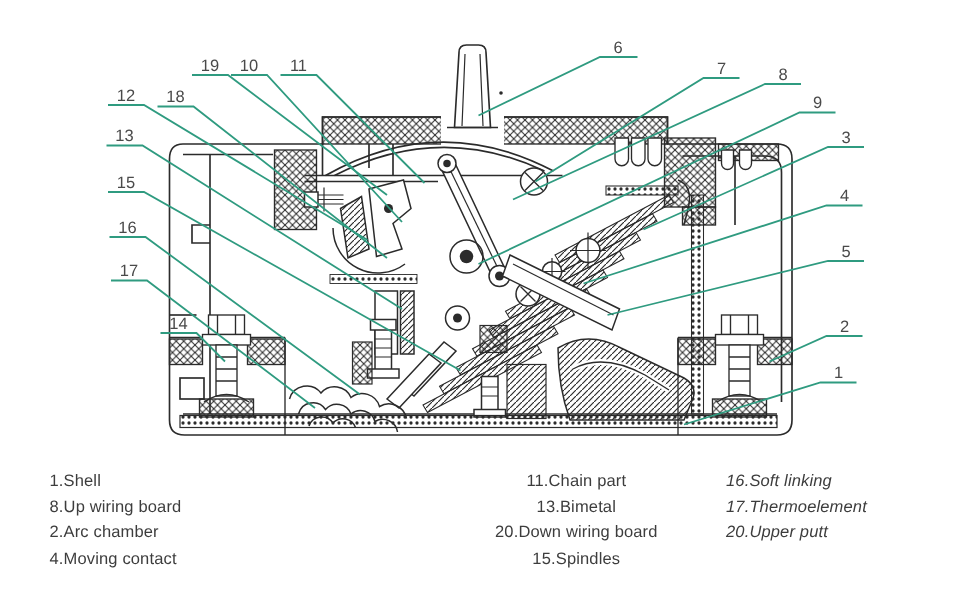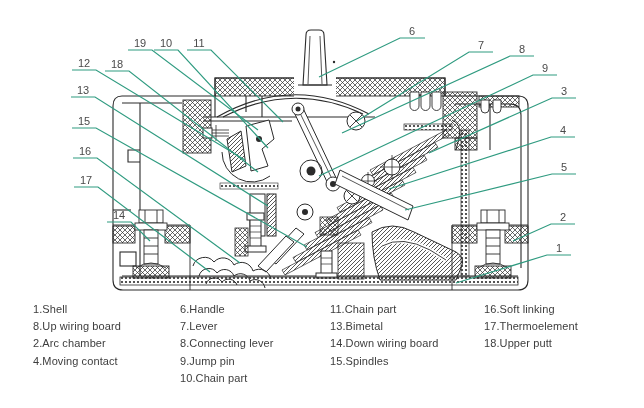--- a/index.html
+++ b/index.html
@@ -2,27 +2,27 @@
 <html><head>
 <meta charset="utf-8">
 <style>
   html,body{margin:0;padding:0;background:#fff;}
   .page{
     position:relative;width:644px;height:408px;background:#ffffff;
     font-family:"Liberation Sans", sans-serif;overflow:hidden;
   }
   .figure{position:absolute;left:0;top:0;width:644px;height:312px;}
   .figure svg{position:absolute;left:0;top:0;}
-  .legend{position:absolute;left:0;top:301px;width:532px;height:92px;}
+  .legend{position:absolute;left:0;top:313px;width:532px;height:92px;}
   .legend ul{list-style:none;margin:0;padding:0;position:absolute;top:0;}
   .legend li{
     font-size:11px;line-height:17.2px;color:#3d3d3d;white-space:nowrap;
     letter-spacing:0.1px;
   }
-  .col-1{left:33px;} .col-2{left:180px;} .col-3{left:330px;} .col-4{left:484px;}
+  .col-1{left:33px;} .col-2{left:180px;} .col-3{left:330px;text-align:center;} .col-4{left:484px;font-style:italic;}
   text.callout{
     font-family:"Liberation Sans", sans-serif;font-size:11px;fill:#4a4a4a;
   }
 </style>
 </head>
 <body>
 
 <div class="page">
 
   <div class="figure">
@@ -228,33 +228,26 @@
     </svg>
   </div>
 
   <div class="legend">
     <ul class="col-1">
       <li>1.Shell</li>
       <li>8.Up wiring board</li>
       <li>2.Arc chamber</li>
       <li>4.Moving contact</li>
     </ul>
-    <ul class="col-2">
-      <li>6.Handle</li>
-      <li>7.Lever</li>
-      <li>8.Connecting lever</li>
-      <li>9.Jump pin</li>
-      <li>10.Chain part</li>
-    </ul>
     <ul class="col-3">
       <li>11.Chain part</li>
       <li>13.Bimetal</li>
-      <li>14.Down wiring board</li>
+      <li>20.Down wiring board</li>
       <li>15.Spindles</li>
     </ul>
     <ul class="col-4">
       <li>16.Soft linking</li>
       <li>17.Thermoelement</li>
-      <li>18.Upper putt</li>
+      <li>20.Upper putt</li>
     </ul>
   </div>
 
 </div>
 
 </body></html>

